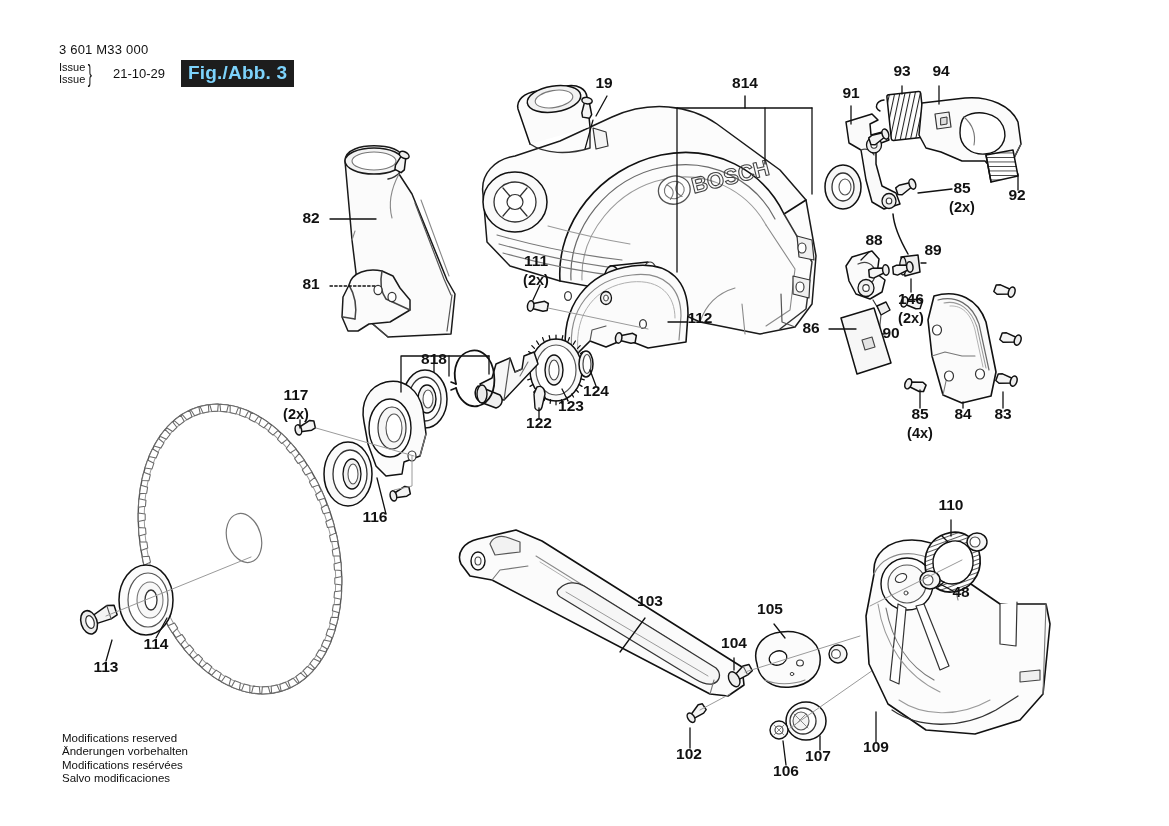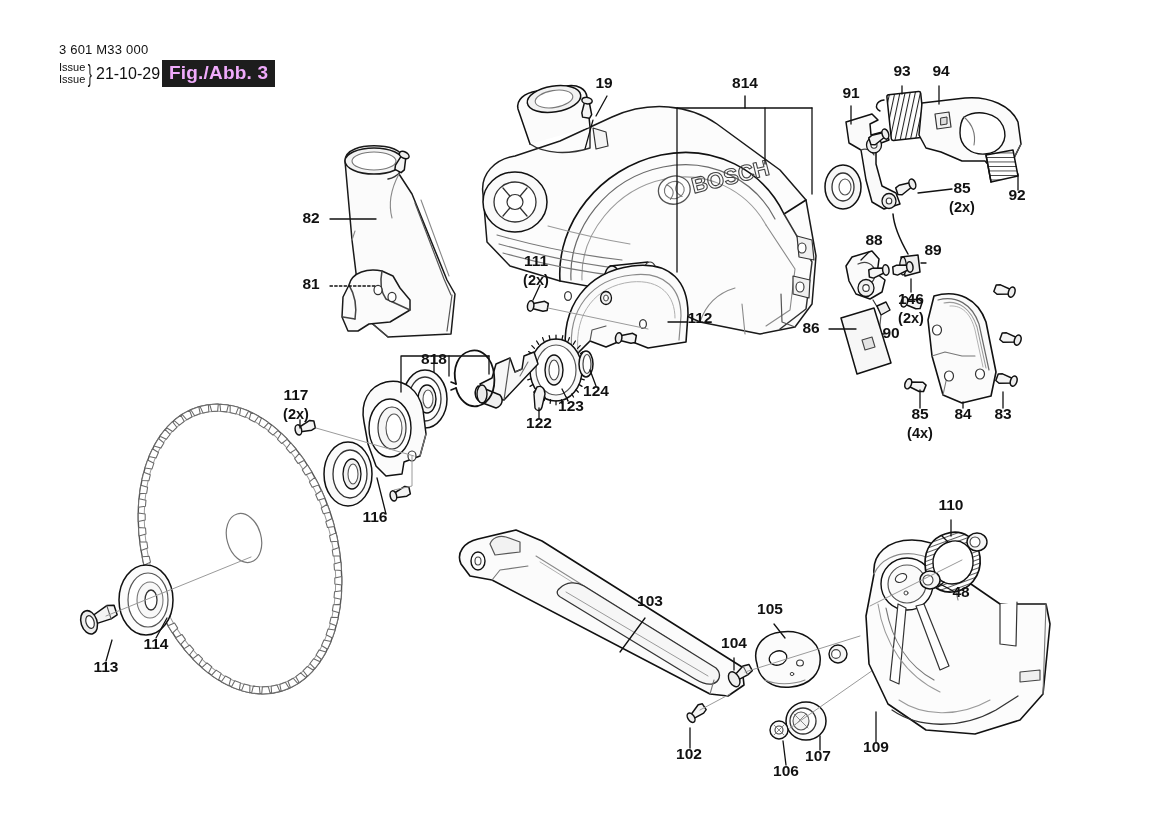--- a/index.html
+++ b/index.html
@@ -11,23 +11,23 @@
   }
   #sheet{position:absolute;left:0;top:4px;width:1169px;height:826px;background:#fff;padding-left:40px;}
 
   
   #header{position:absolute;left:59px;top:38px;}
   #partno{font-size:13px;letter-spacing:.2px;color:#111;white-space:nowrap;}
   #issuerow{display:flex;align-items:center;margin-top:3px;text-align:right;}
   #issuelabels{font-size:11px;line-height:11.5px;color:#111;}
   #brace{font-size:23px;line-height:20px;margin:0 1px 0 1px;color:#111;
          transform:scaleX(.55);transform-origin:center;}
-  #issuedate{font-size:16px;color:#111;margin-left:1px;white-space:nowrap;}
-  #figbox{background:#1d1d1d;color:#f0abfc;font-weight:bold;font-size:19px;
-          padding:2px 7px 3px 7px;margin-left:2px;white-space:nowrap;letter-spacing:.2px;}
+  #issuedate{font-size:13px;color:#111;margin-left:18px;white-space:nowrap;}
+  #figbox{background:#1d1d1d;color:#7dd3fc;font-weight:bold;font-size:19px;
+          padding:2px 7px 3px 7px;margin-left:16px;white-space:nowrap;letter-spacing:.2px;}
 
   
   #footer{position:absolute;left:62px;top:728px;font-size:11.5px;line-height:13.4px;color:#111;}
   #footer div{white-space:nowrap;}
 
   
   #draw{position:absolute;left:0;top:0;width:1169px;height:826px;}
   .lbl{font-family:"Liberation Sans","DejaVu Sans",sans-serif;font-weight:bold;font-size:15.5px;fill:#111;}
   .lbl.sub{font-size:14.5px;}
 </style>
@@ -42,20 +42,26 @@
       <div id="issuelabels">
         <div>Issue</div>
         <div>Issue</div>
       </div>
       <div id="brace">}</div>
       <div id="issuedate">21-10-29</div>
       <div id="figbox">Fig./Abb. 3</div>
     </div>
   </div>
 
+  <div id="footer">
+    <div>Modifications reserved</div>
+    <div>Änderungen vorbehalten</div>
+    <div>Modifications resérvées</div>
+    <div>Salvo modificaciones</div>
+  </div>
 
   <svg id="draw" viewBox="0 0 1169 826">
     <defs>
       <pattern id="coil" width="5" height="5" patternUnits="userSpaceOnUse" patternTransform="rotate(18)">
         <rect width="5" height="5" fill="#fff"></rect>
         <path d="M0,0 L0,5" stroke="#222" stroke-width="2.1"></path>
       </pattern>
       <pattern id="knurl" width="4" height="4" patternUnits="userSpaceOnUse" patternTransform="rotate(70)">
         <rect width="4" height="4" fill="#fff"></rect>
         <path d="M0,0 L0,4" stroke="#333" stroke-width="1.6"></path>

